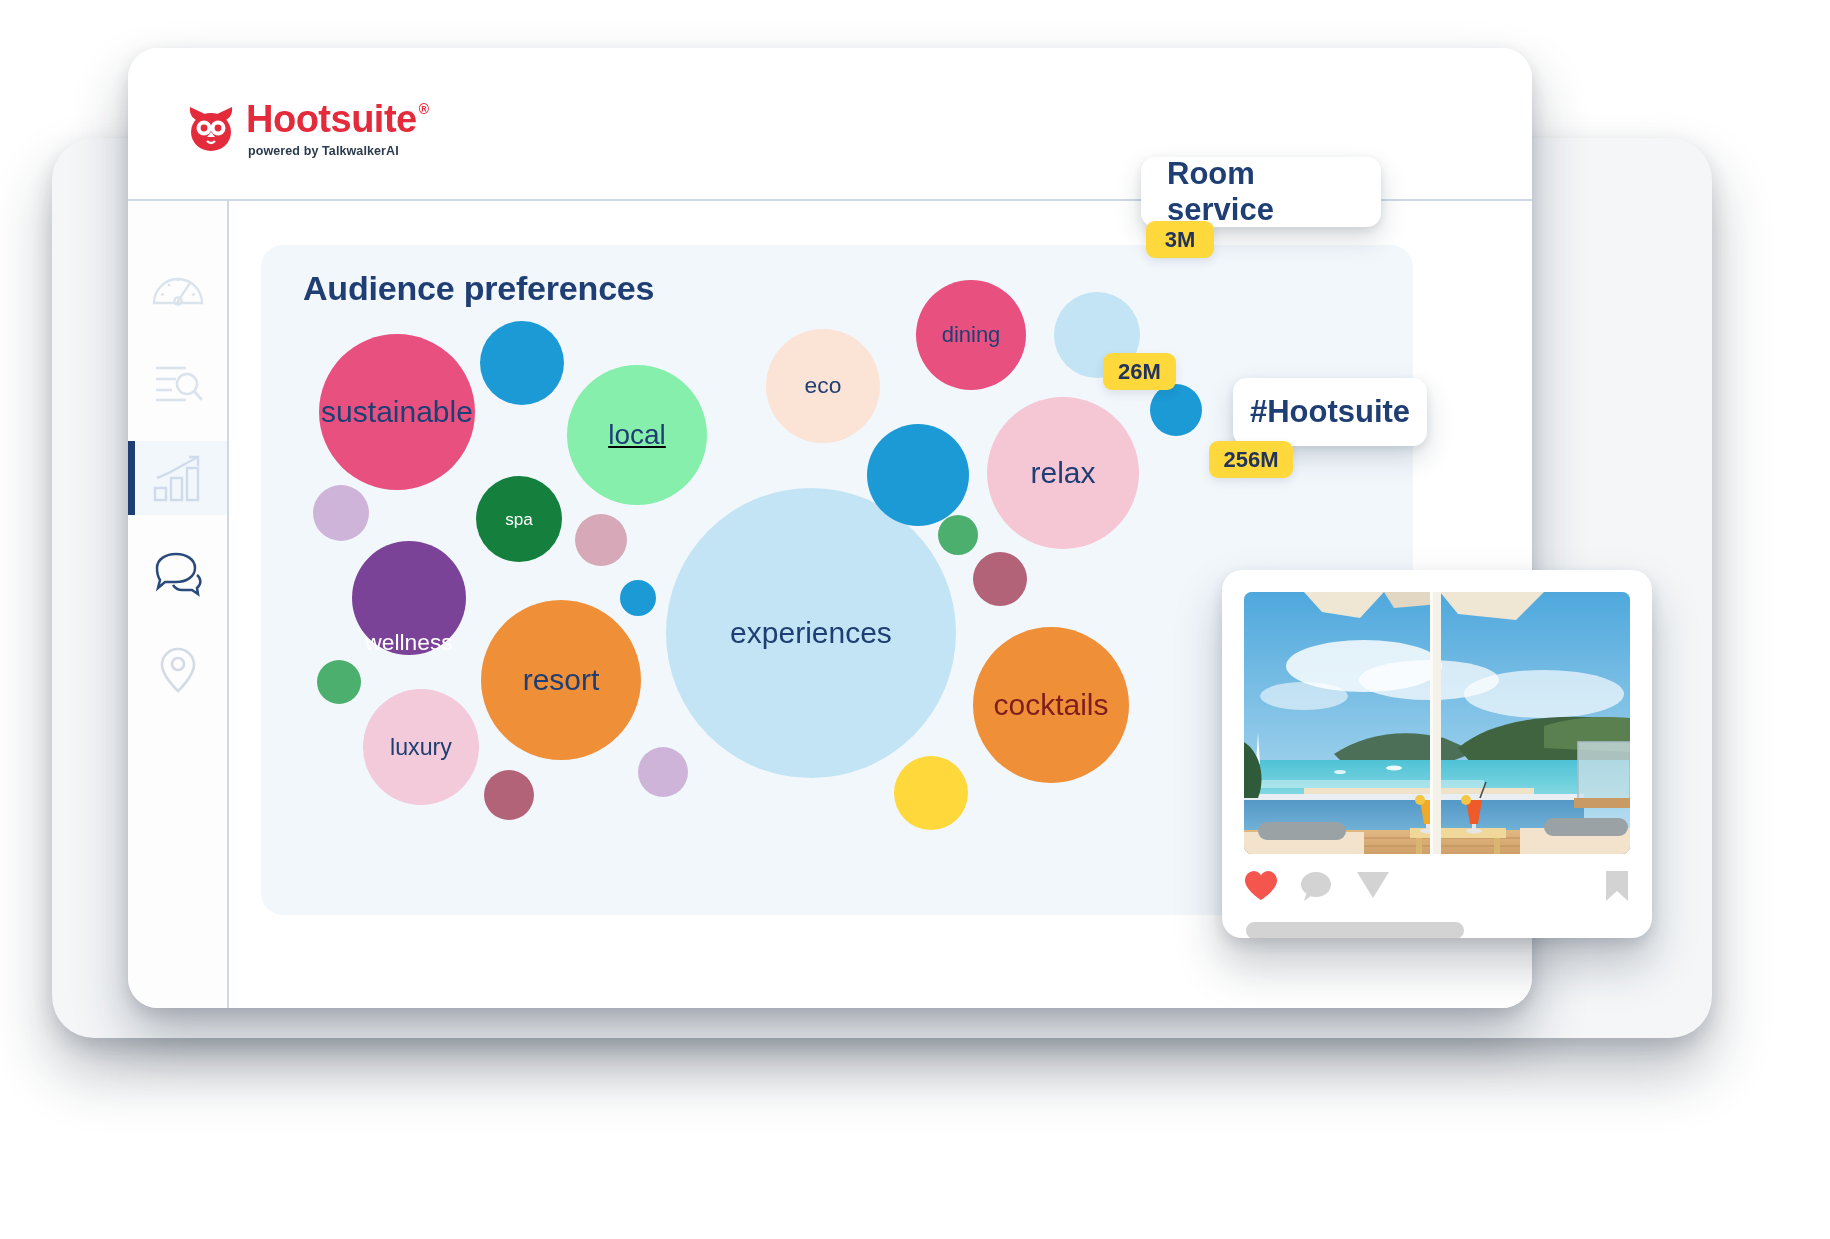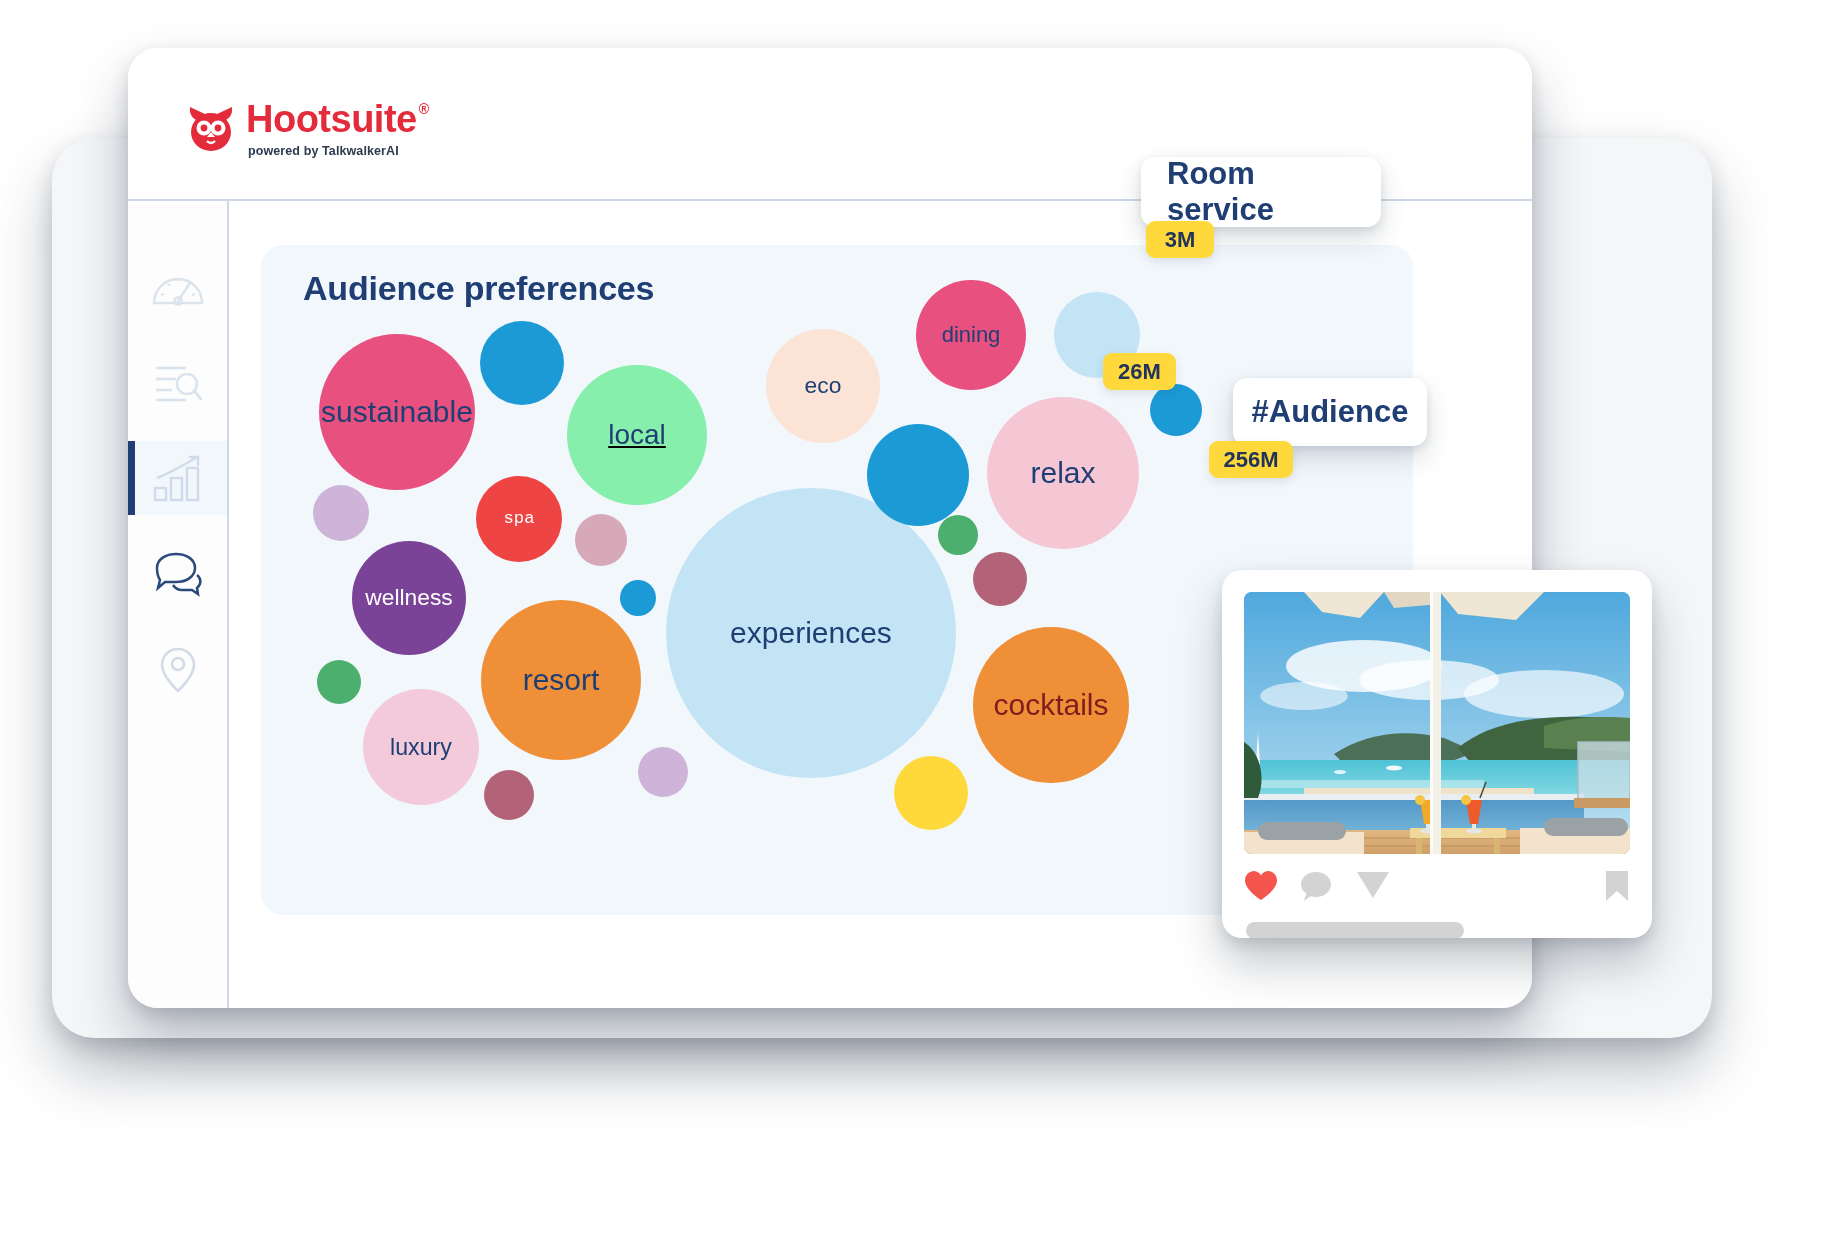--- a/index.html
+++ b/index.html
@@ -262,34 +262,34 @@
             </div>
             <div class="bubble" style="left: 306px; top: 120px; height: 140px; width: 140px; background: #86efac; text-decoration: underline;">
               <span style="color: rgb(31, 62, 115); font-size: 28px;">local</span>
             </div>
             <div class="bubble" style="left: 220px; top: 355px; height: 160px; width: 160px; background: rgb(239, 144, 56);">
               <span style="color: rgb(31, 62, 115); font-size: 30px;">resort</span>
             </div>
             <div class="bubble" style="left: 712px; top: 382px; height: 156px; width: 156px; background: rgb(239, 144, 56);">
               <span style="color: #7f1d1d; font-size: 30px;">cocktails</span>
             </div>
-            <div class="bubble" style="left: 91px; top: 296px; height: 114px; width: 114px; background: rgb(123, 67, 151);">
+            <div class="bubble" style="left: 91px; top: 296px; height: 114px; width: 114px; background: rgb(123, 67, 151); align-items: flex-end;">
               <span style="color: rgb(255, 255, 255); font-size: 22.8px;">wellness</span>
             </div>
             <div class="bubble" style="left: 655px; top: 35px; height: 110px; width: 110px; background: rgb(232, 81, 127);">
               <span style="color: rgb(31, 62, 115); font-size: 22px;">dining</span>
             </div>
             <div class="bubble" style="left: 505px; top: 84px; height: 114px; width: 114px; background: rgb(251, 227, 213);">
               <span style="color: rgb(31, 62, 115); font-size: 22.8px;">eco</span>
             </div>
             <div class="bubble" style="left: 102px; top: 444px; height: 116px; width: 116px; background: rgb(242, 202, 218);">
               <span style="color: rgb(31, 62, 115); font-size: 23.2px;">luxury</span>
             </div>
             <div class="bubble" style="left: 606px; top: 179px; height: 102px; width: 102px; background: rgb(27, 154, 214);"></div>
-            <div class="bubble" style="left: 215px; top: 231px; height: 86px; width: 86px; background: #ef4444; font-family: Liberation Mono, monospace;">
+            <div class="bubble" style="left: 215px; top: 231px; height: 86px; width: 86px; background: #15803d;">
               <span style="color: rgb(255, 255, 255); font-size: 17.2px;">spa</span>
             </div>
             <div class="bubble" style="left: 219px; top: 76px; height: 84px; width: 84px; background: rgb(27, 154, 214);"></div>
             <div class="bubble" style="left: 793px; top: 47px; height: 86px; width: 86px; background: rgb(195, 228, 245);"></div>
             <div class="bubble" style="left: 633px; top: 511px; height: 74px; width: 74px; background: rgb(255, 217, 59);"></div>
             <div class="bubble" style="left: 52px; top: 240px; height: 56px; width: 56px; background: rgb(207, 180, 217);"></div>
             <div class="bubble" style="left: 314px; top: 269px; height: 52px; width: 52px; background: rgb(215, 168, 184);"></div>
             <div class="bubble" style="left: 712px; top: 307px; height: 54px; width: 54px; background: rgb(179, 99, 119);"></div>
             <div class="bubble" style="left: 377px; top: 502px; height: 50px; width: 50px; background: rgb(207, 180, 217);"></div>
             <div class="bubble" style="left: 677px; top: 270px; height: 40px; width: 40px; background: rgb(76, 175, 110);"></div>
@@ -307,21 +307,21 @@
   </div>
   <div class="badge" style="left:1146px; top:221px; width:68px; height:37px; font-size:22px;">
     <span>3M</span>
   </div>
 
   <div class="badge" style="left:1103px; top:353px; width:73px; height:37px; font-size:22px;">
     <span>26M</span>
   </div>
 
   <div class="tag" style="left:1233px; top:378px; width:194px; height:68px; font-size:31px;">
-    <span>#Audience</span>
+    <span>#Hootsuite</span>
   </div>
   <div class="badge" style="left:1209px; top:441px; width:84px; height:37px; font-size:22px;">
     <span>256M</span>
   </div>
 
   <div class="post-card">
     <div class="photo">
       <svg viewBox="0 0 386 262" preserveAspectRatio="none">
         <defs>
           <linearGradient id="sky" x1="0" y1="0" x2="0" y2="1">

